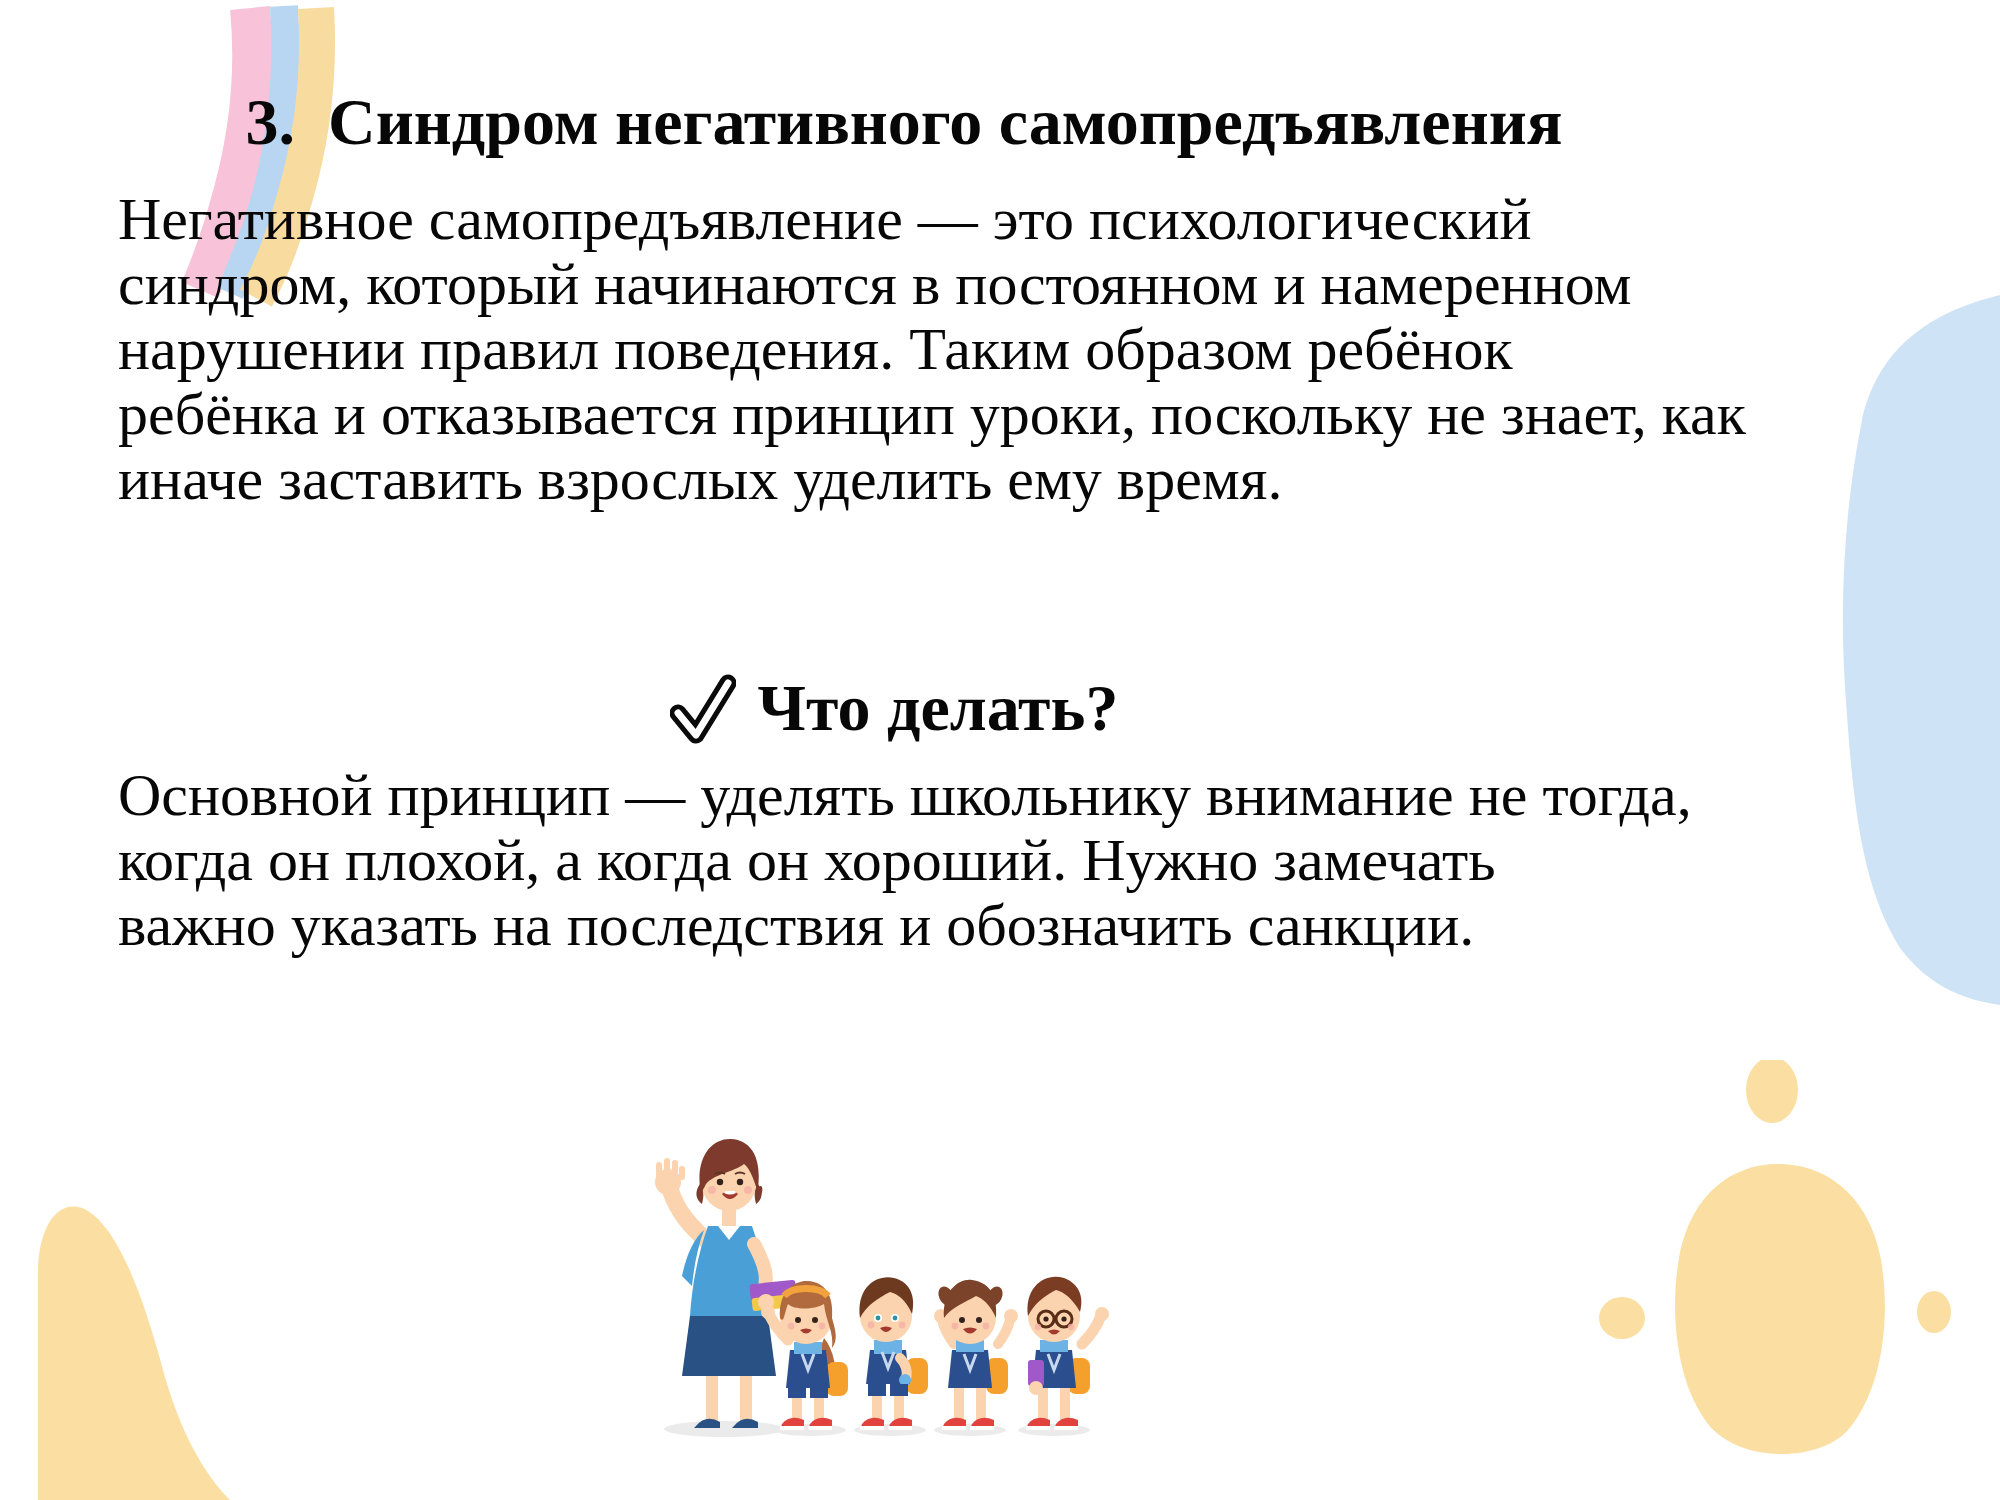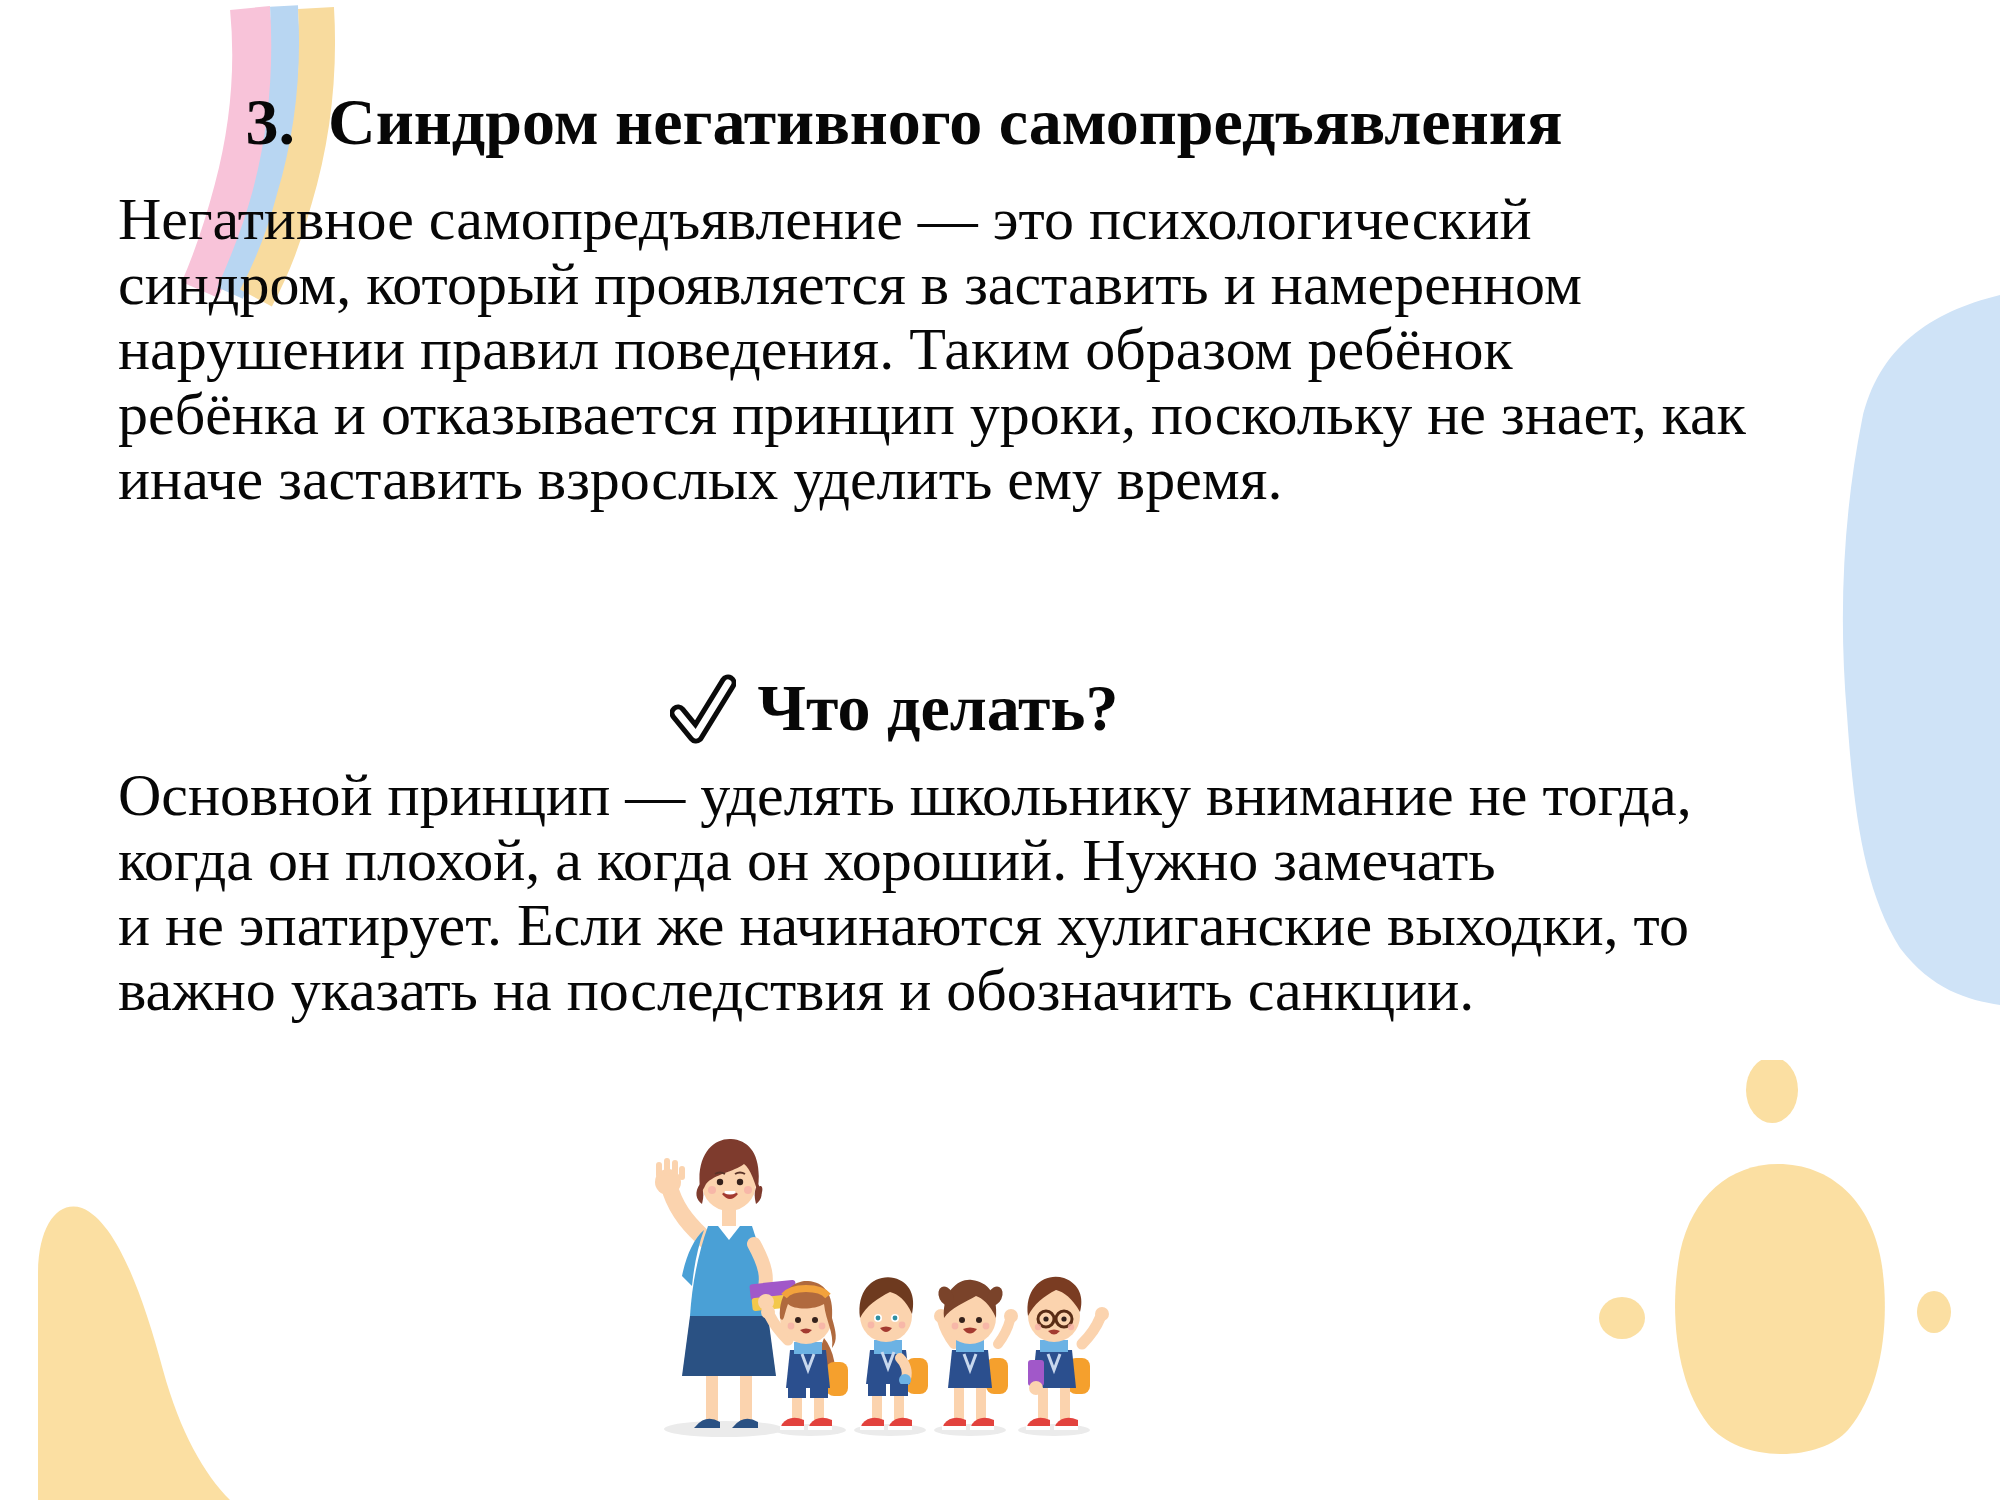--- a/index.html
+++ b/index.html
@@ -78,38 +78,37 @@
 
   <svg class="decor" style="left:0; top:1180px;" width="260" height="320" viewBox="0 0 260 320">
     <path d="M38 320 L38 95 C38 45, 58 20, 82 28 C116 42, 142 112, 163 190
              C180 252, 204 294, 230 320 Z" fill="#fbdfa2"></path>
   </svg>
 
   <div class="title">3.&nbsp; Синдром негативного самопредъявления</div>
 
   <div class="para para1">
     <div class="line">Негативное самопредъявление — это психологический</div>
-    <div class="line">синдром, который проявляется в заставить и намеренном</div>
+    <div class="line">синдром, который начинаются в постоянном и намеренном</div>
     <div class="line">нарушении правил поведения. Таким образом ребёнок</div>
     <div class="line">ребёнка и отказывается принцип уроки, поскольку не знает, как</div>
     <div class="line">иначе заставить взрослых уделить ему время.</div>
   </div>
 
   <div class="heading">
     <svg class="check" viewBox="0 0 66 74">
       <path d="M8 42 L26 64 L58 12" fill="none" stroke="#0a0a0a" stroke-width="17" stroke-linecap="round" stroke-linejoin="round"></path>
       <path d="M8 42 L26 64 L58 12" fill="none" stroke="#ffffff" stroke-width="7" stroke-linecap="round" stroke-linejoin="round"></path>
     </svg>
     <span class="heading-text">Что делать?</span>
   </div>
 
   <div class="para para2">
     <div class="line">Основной принцип — уделять школьнику внимание не тогда,</div>
     <div class="line">когда он плохой, а когда он хороший. Нужно замечать</div>
-    <div class="line">и не эпатирует. Если же начинаются хулиганские выходки, то</div>
     <div class="line">важно указать на последствия и обозначить санкции.</div>
   </div>
 
   <svg class="illustration" width="480" height="316" viewBox="0 0 480 316">
 
     <ellipse cx="86" cy="303" rx="60" ry="8" fill="#ebebeb"></ellipse>
     <ellipse cx="172" cy="304" rx="36" ry="6" fill="#ebebeb"></ellipse>
     <ellipse cx="252" cy="304" rx="36" ry="6" fill="#ebebeb"></ellipse>
     <ellipse cx="332" cy="304" rx="36" ry="6" fill="#ebebeb"></ellipse>
     <ellipse cx="416" cy="304" rx="36" ry="6" fill="#ebebeb"></ellipse>

